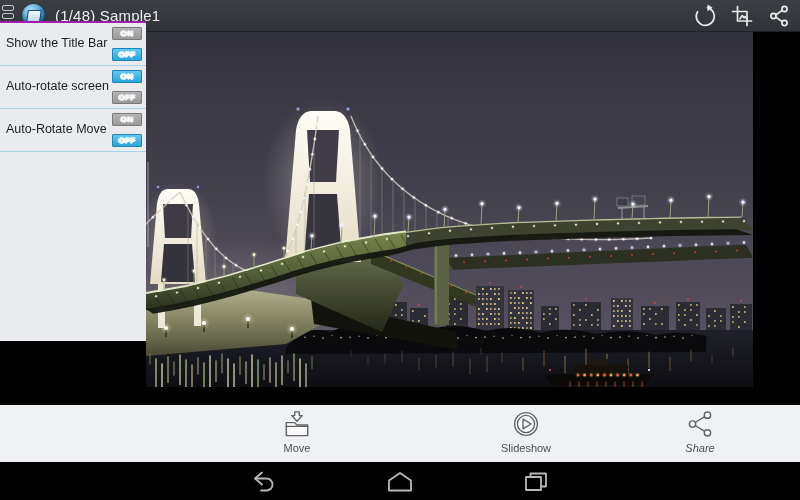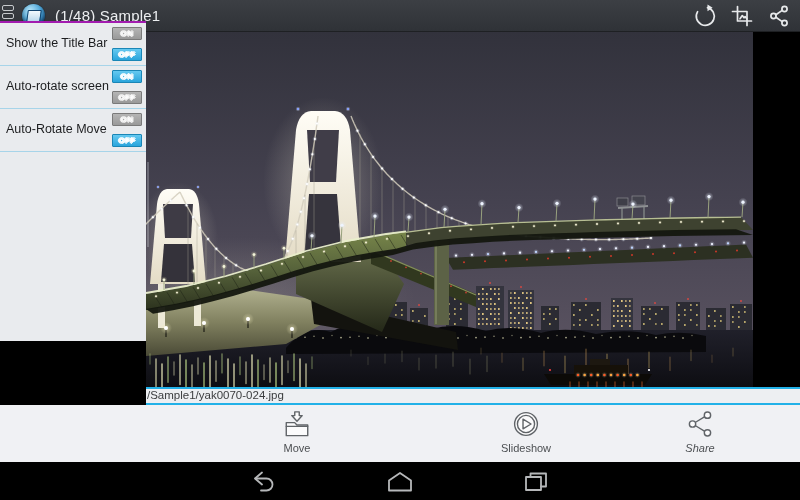--- a/index.html
+++ b/index.html
@@ -862,21 +862,20 @@
         <circle cx="78" cy="234.5" r="1.4" fill="#f2f4da"></circle>
         <line x1="108" y1="235.6" x2="108" y2="222.6" stroke="#98a17e" stroke-width="0.9"></line>
         <circle cx="108" cy="222.6" r="3.6" fill="url(#glowW)"></circle>
         <circle cx="108" cy="222.6" r="1.4" fill="#f2f4da"></circle>
         <line x1="138" y1="226.15" x2="138" y2="216.15" stroke="#98a17e" stroke-width="0.9"></line>
         <circle cx="138" cy="216.15" r="3.6" fill="url(#glowW)"></circle>
         <circle cx="138" cy="216.15" r="1.4" fill="#f2f4da"></circle>
       </svg>
   </div>
 
-  <div class="filename-bar">/Sample1/yak0070-024.jpg</div>
 
   <div class="toolbar">
     <div class="tool-btn tb-move">
       <svg viewBox="0 0 32 30">
         <polygon points="13.6,2 18.4,2 18.4,6 21.6,6 16,12 10.4,6 13.6,6"></polygon>
         <path d="M4.5 13.5 h9 l2.4 2.6 h11.6 v11.4 h-23 z"></path>
         <path class="nf" d="M4.5 17.5 h23"></path>
       </svg>
       <div class="tool-label">Move</div>
     </div>

